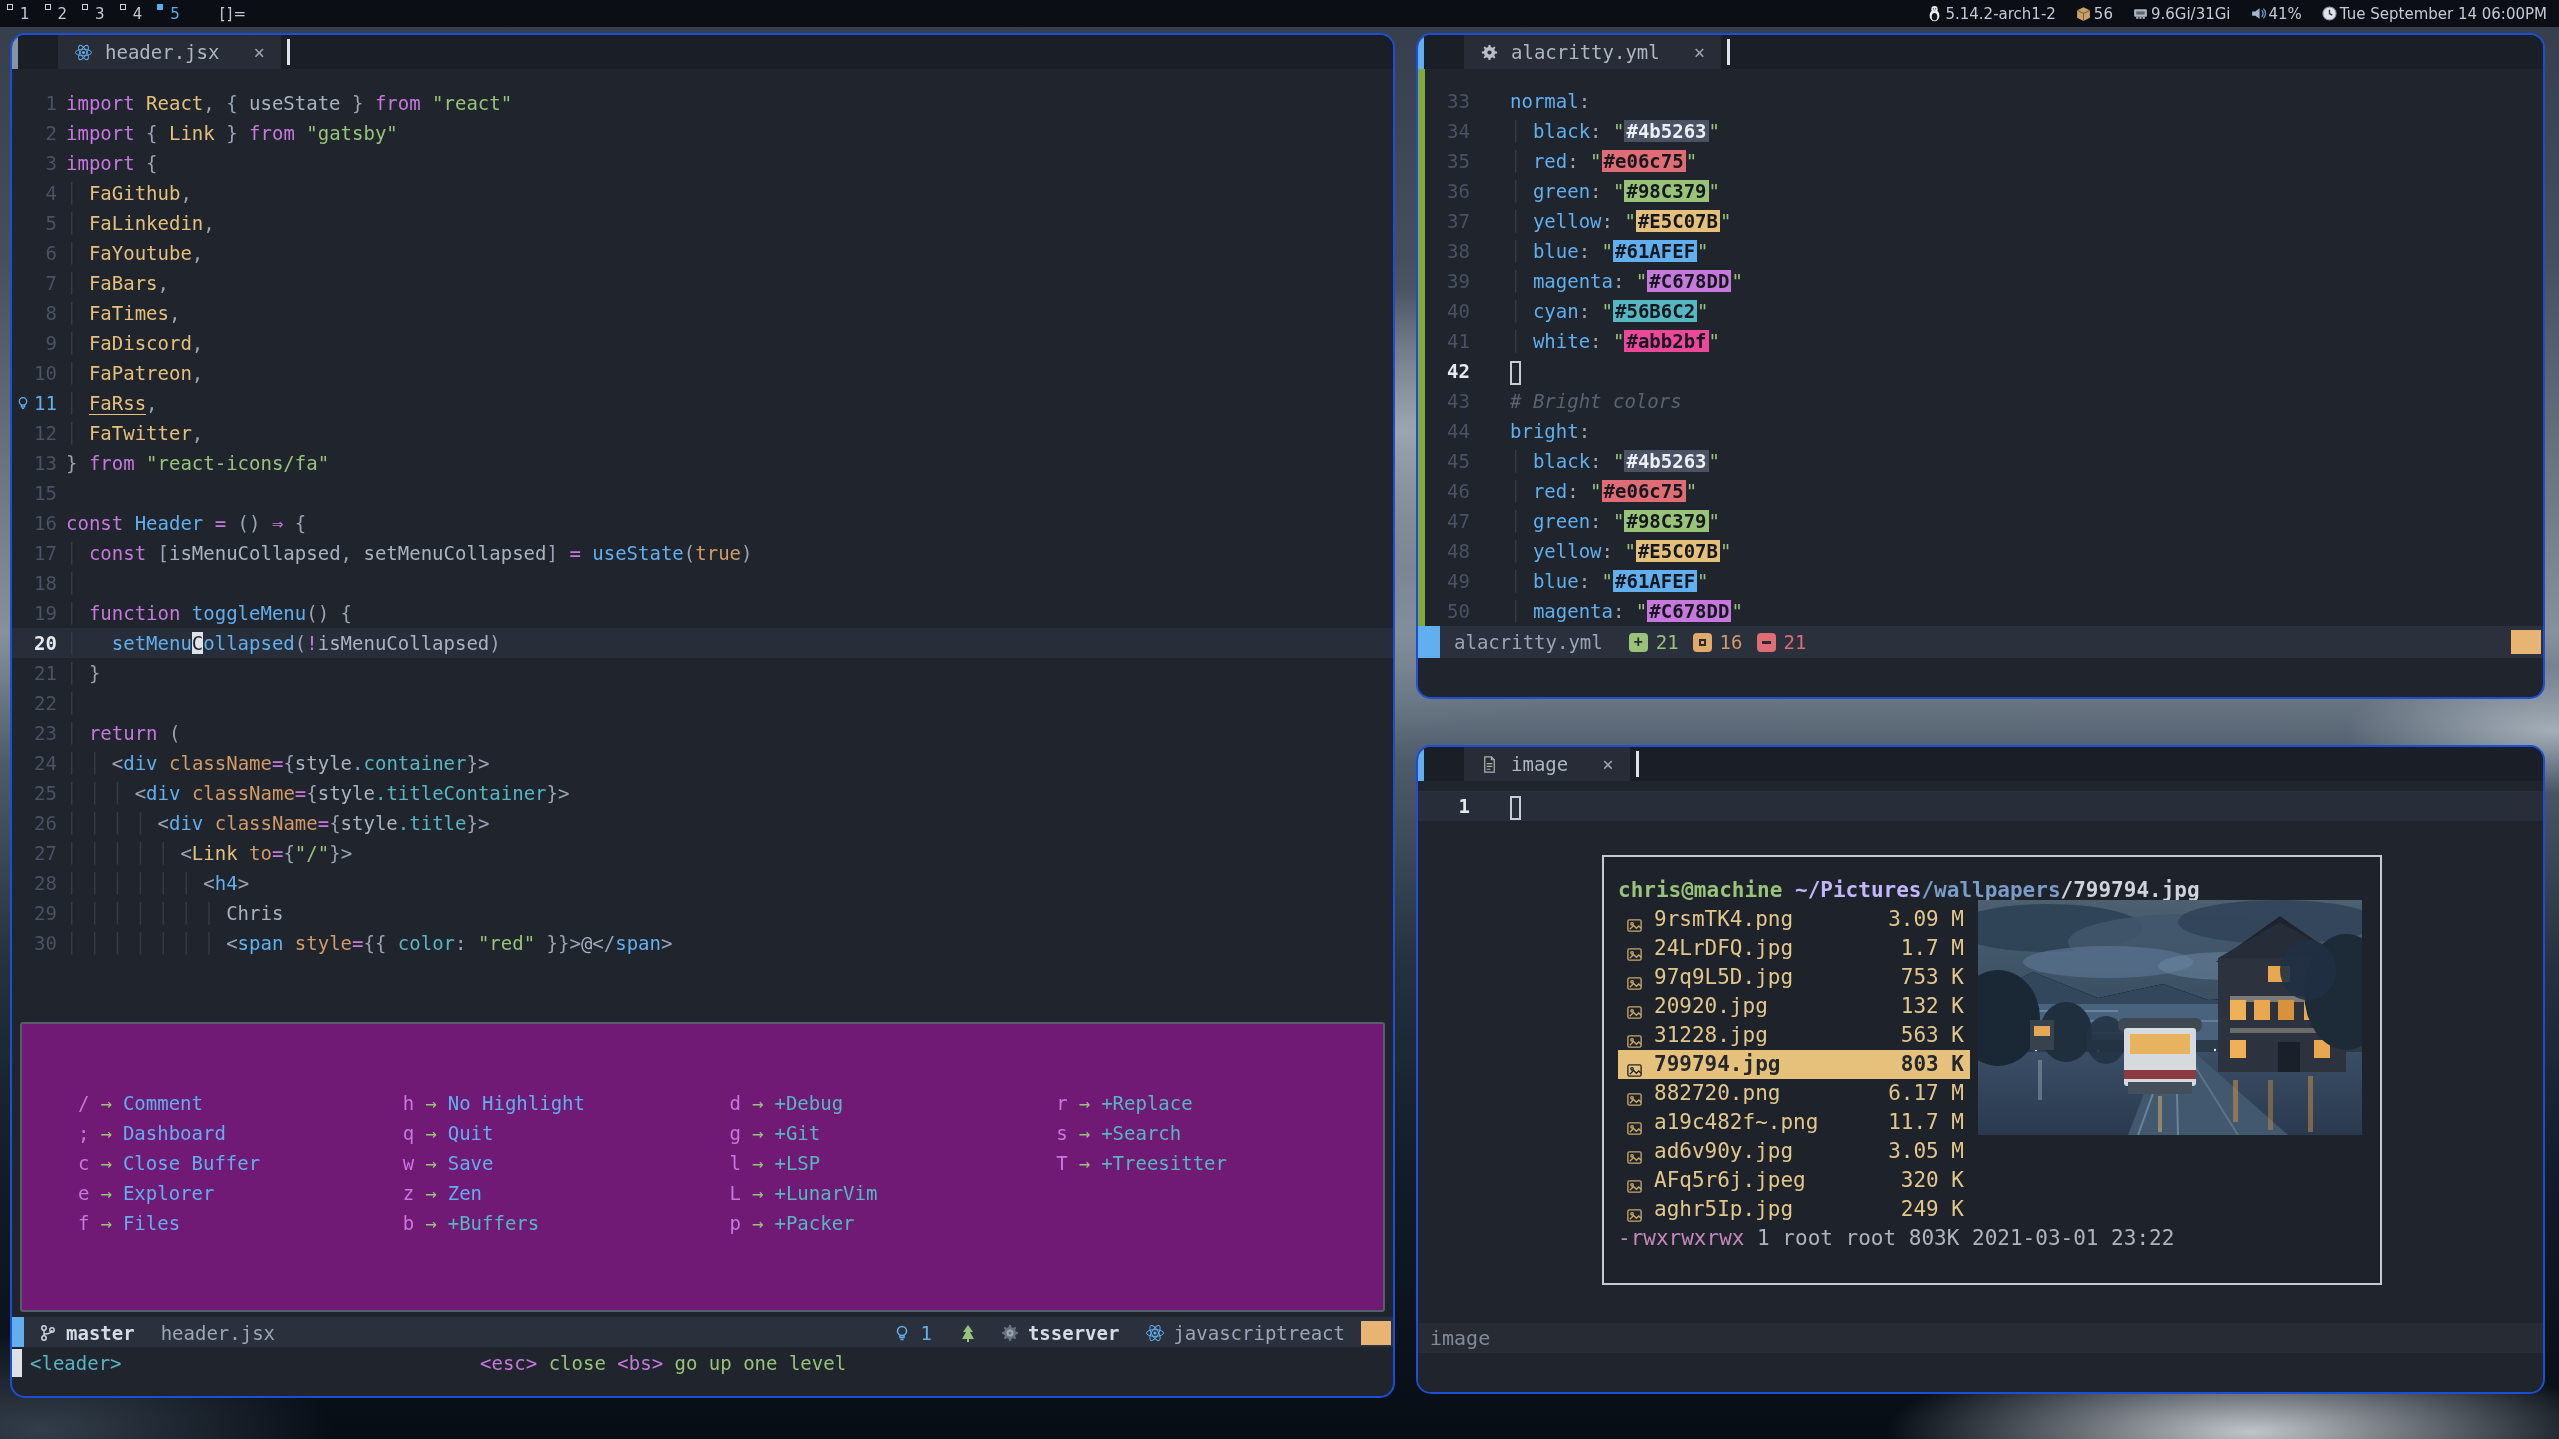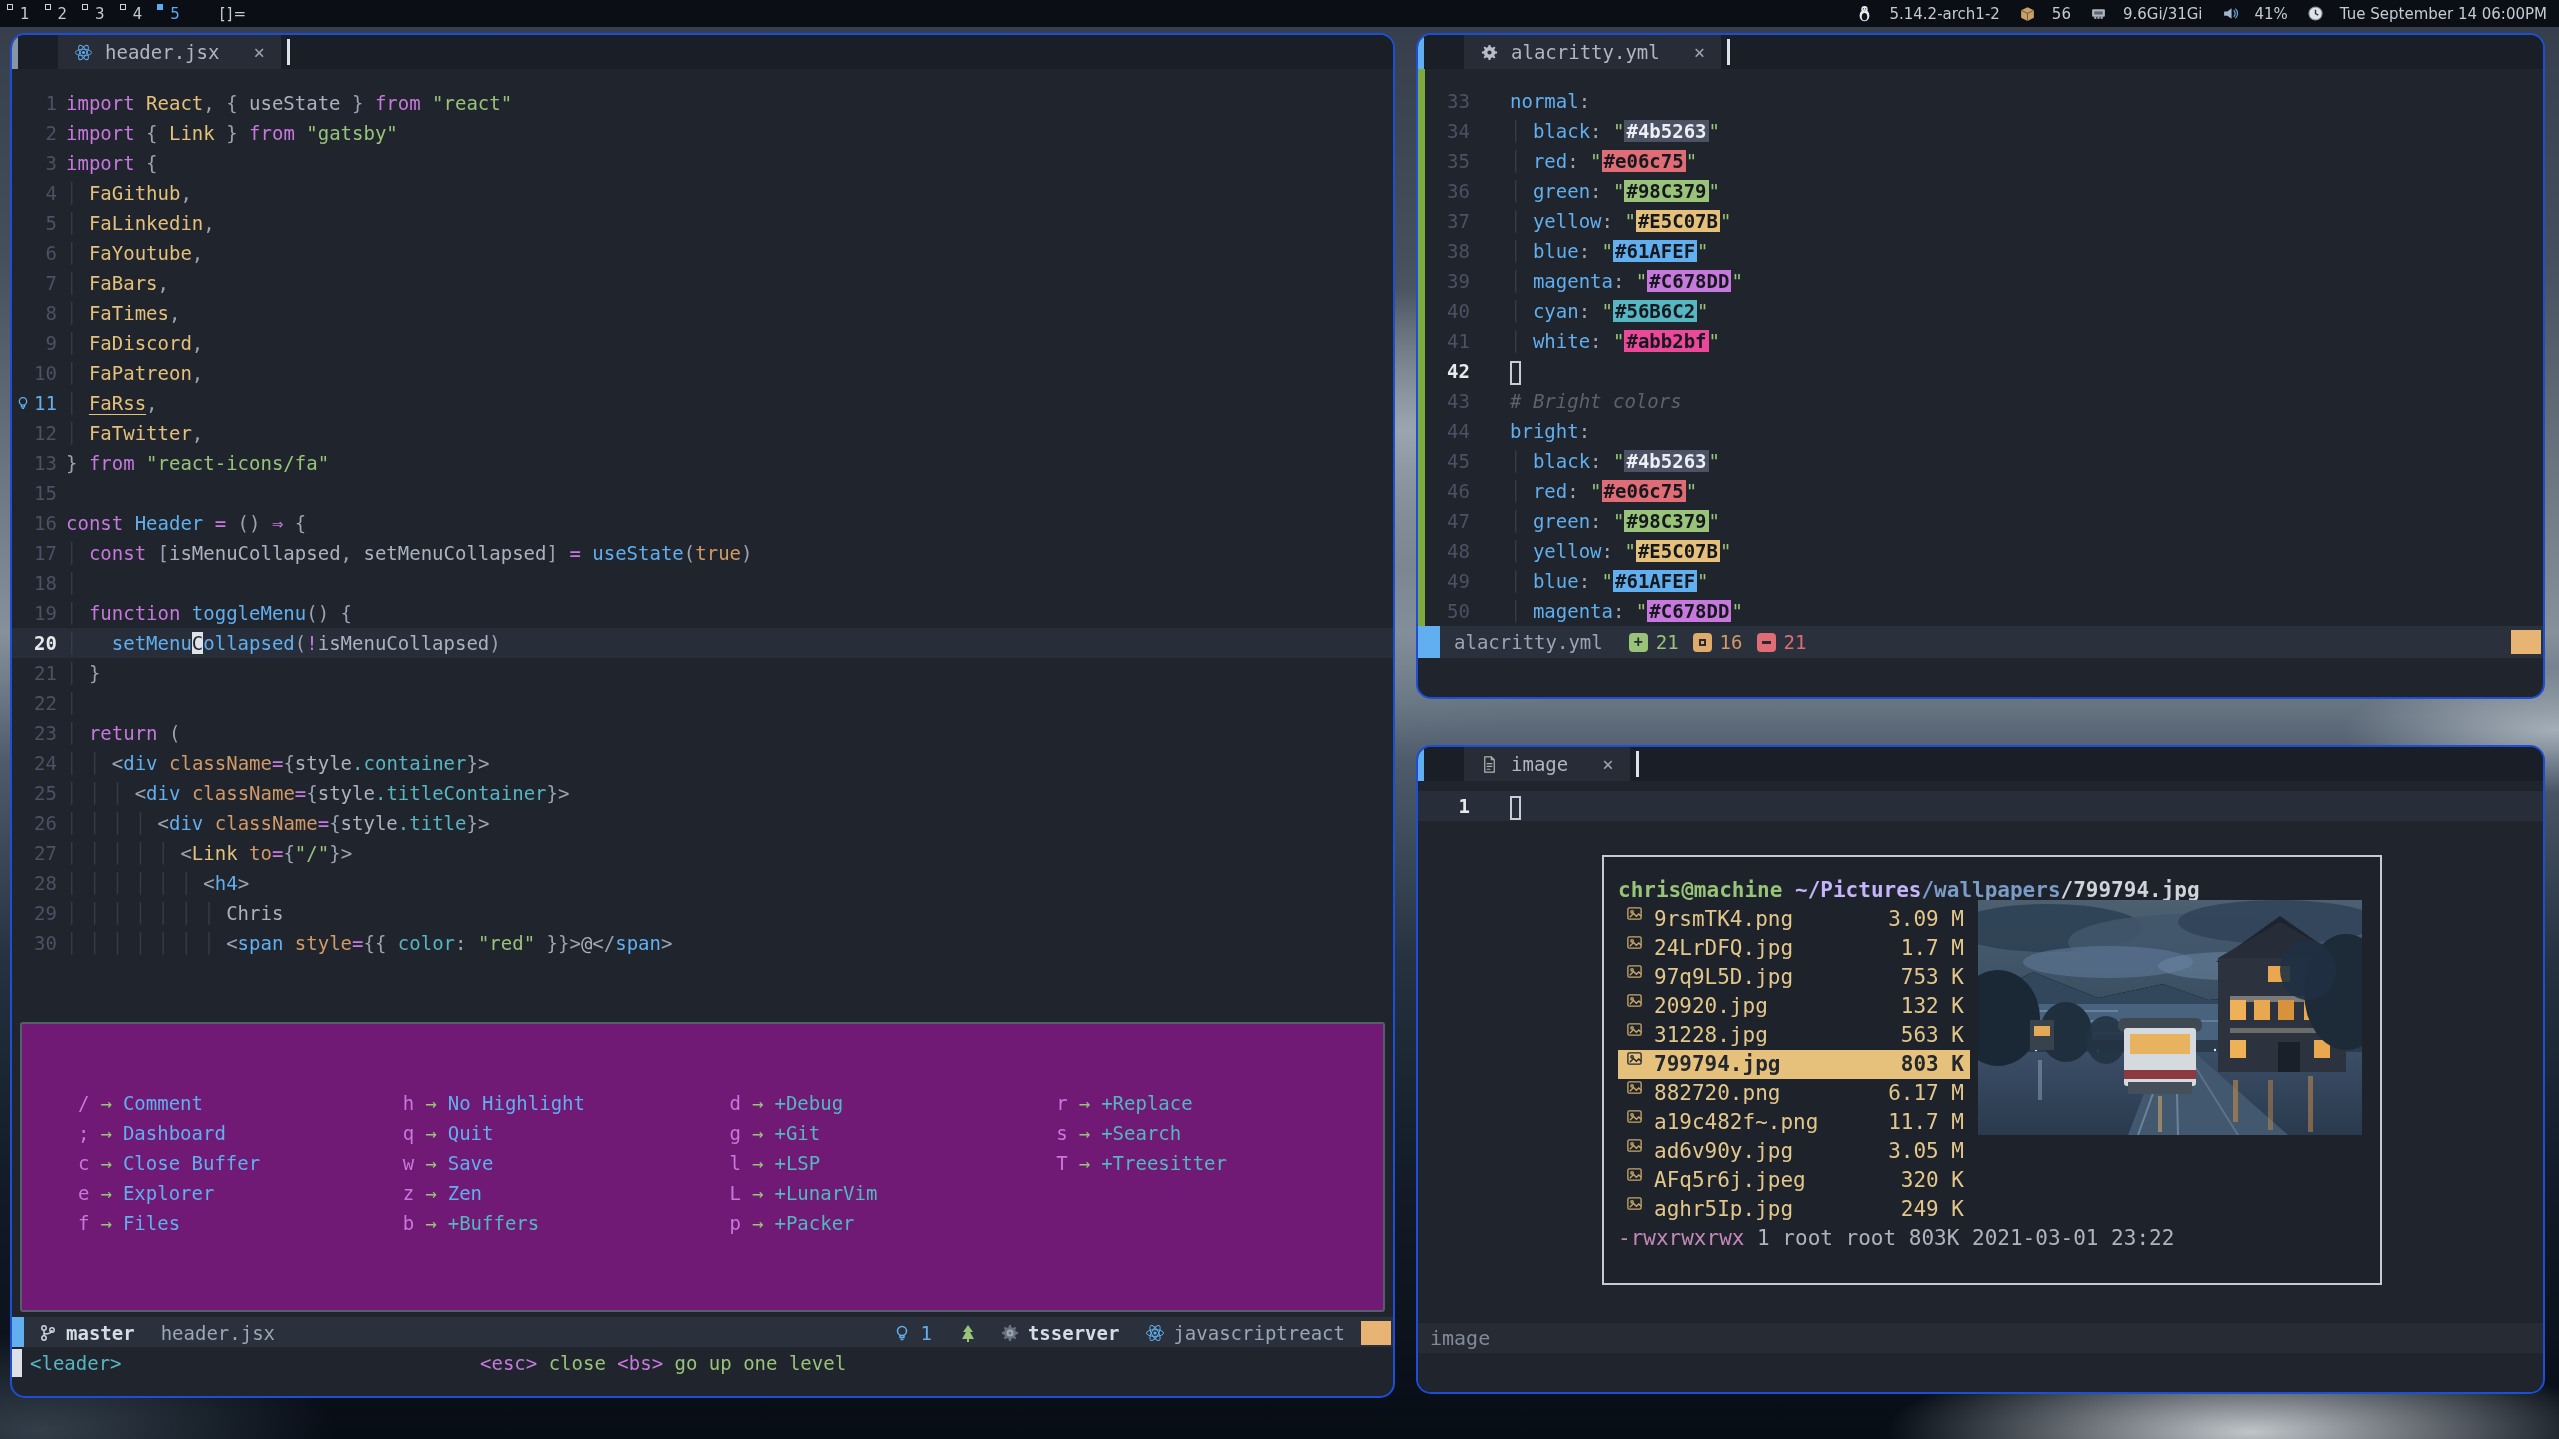--- a/index.html
+++ b/index.html
@@ -17,21 +17,21 @@
   }
   
   .topbar{position:absolute;left:0;top:0;width:2559px;height:27px;background:#0b0f15;
     display:flex;align-items:center;font-family:"DejaVu Sans",sans-serif;font-size:15px;color:#c3cad3;padding:0 12px 0 18px}
   .ws{position:relative;margin-right:26px;padding-left:2px}
   .ws .sq{position:absolute;top:-1px;left:-11px;width:6px;height:6px;border:1px solid #ccd3da}
   .ws.active{color:#55aef2}
   .ws.active .sq{background:#55aef2;border-color:#55aef2}
   .layout-ind{margin-left:14px;letter-spacing:1px}
   .tb-right{margin-left:auto;display:flex;align-items:center;gap:9px}
-  .tb-seg{display:flex;align-items:center;gap:16px;margin-left:10px}
+  .tb-seg{display:flex;align-items:center;gap:2px;margin-left:10px}
   .tb-ico{display:inline-flex;width:17px;height:17px}
   .tb-ico svg{width:100%;height:100%}
   
   .win{position:absolute;background:#1f242d;border:2px solid #1d4ed8;border-radius:15px;overflow:hidden}
   .tabline{position:absolute;left:0;top:0;right:0;height:34px;background:#1a1e26;display:flex;align-items:center}
   .tab-edge{width:6px;height:34px;margin-right:40px}
   .edge-gray{background:#8794a4}.edge-blue{background:#61afef}
   .tab{height:34px;display:flex;align-items:center;gap:12px;background:#272c36;padding:0 16px;font-size:19px;color:#aeb6c2}
   .tab-ico{display:inline-flex;width:19px;height:19px}
   .tab-ico svg{width:100%;height:100%}
@@ -100,21 +100,21 @@
   
   .win-br{left:1416px;top:745px;width:1129px;height:649px}
   .wbr-code{top:34px;height:70px;padding-top:10px}
   .termbox{position:absolute;left:184px;top:108px;width:780px;height:430px;background:#1e232b;
     border:2px solid #c6cbd3;padding:19px 0 0 14px;font-size:21px;line-height:29px}
   .tb-line{height:29px;white-space:pre}
   .t-user{color:#98c379;font-weight:bold}
   .t-home{color:#c4b5fd;font-weight:bold}
   .t-dir{color:#7a9cc6;font-weight:bold}
   .t-file{color:#d0d4da;font-weight:bold}
-  .frow{display:flex;align-items:flex-start;width:352px;height:29px;color:#e3c78a;padding:0 6px 0 8px}
+  .frow{display:flex;align-items:flex-end;width:352px;height:29px;color:#e3c78a;padding:0 6px 0 8px}
   .frow.sel{background:#e6c17c;color:#23272e;font-weight:bold}
   .ficon{display:inline-flex;width:17px;height:17px;margin-right:11px}
   .ficon svg{width:100%;height:100%}
   .frow.sel .ficon svg rect,.frow.sel .ficon svg path,.frow.sel .ficon svg circle{stroke:#23272e}
   .fname{white-space:pre}
   .fsize{margin-left:auto;white-space:pre}
   .perm-line{height:29px;white-space:pre;color:#aeb4bd;margin-top:0}
   .t-perm{color:#c487b8}
   .preview{position:absolute;left:374px;top:43px;width:384px;height:235px;background:#223044}
   .preview svg{width:100%;height:100%;display:block}

